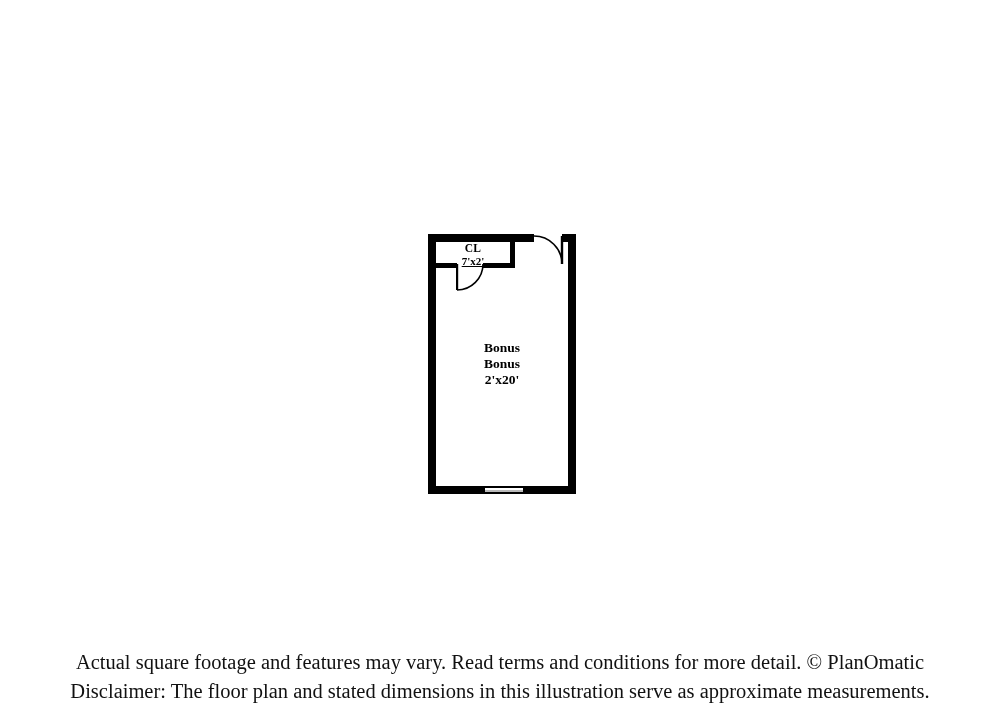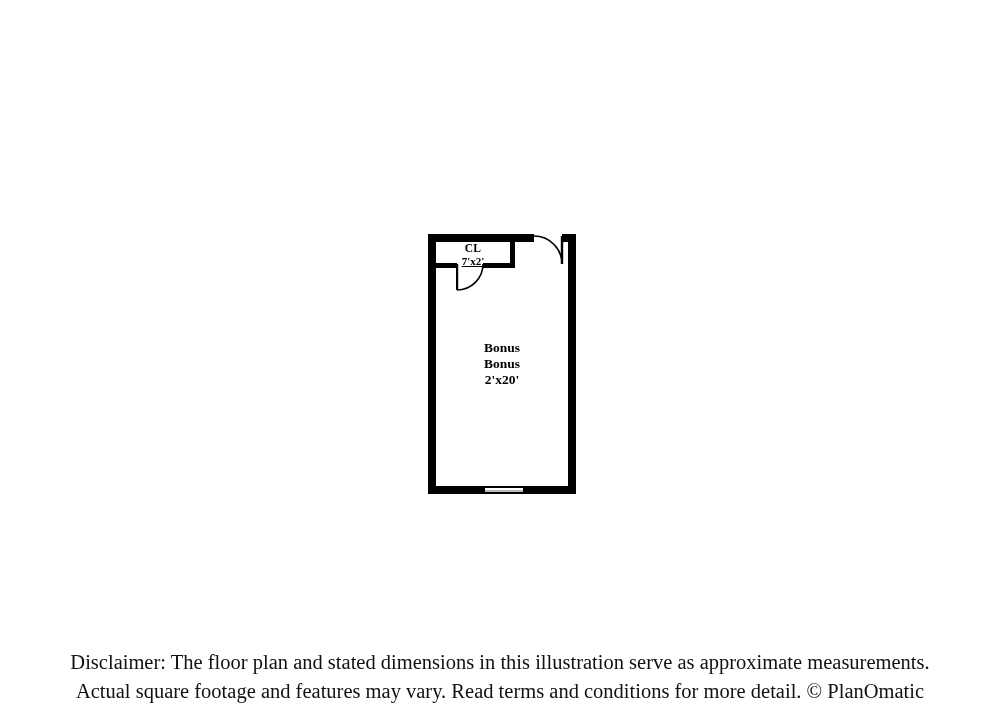--- a/index.html
+++ b/index.html
@@ -206,17 +206,17 @@
 
     <div class="label" id="room-label">
       <div>Bonus</div>
       <div>Bonus</div>
       <div>2'x20'</div>
     </div>
 
   </div>
 
   <div id="disclaimer">
+    <span class="line">Actual square footage and features may vary. Read terms and conditions for more detail. © PlanOmatic</span>
     <span class="line">Disclaimer: The floor plan and stated dimensions in this illustration serve as approximate measurements.</span>
-    <span class="line">Actual square footage and features may vary. Read terms and conditions for more detail. © PlanOmatic</span>
   </div>
 
 </div>
 
 </body></html>

